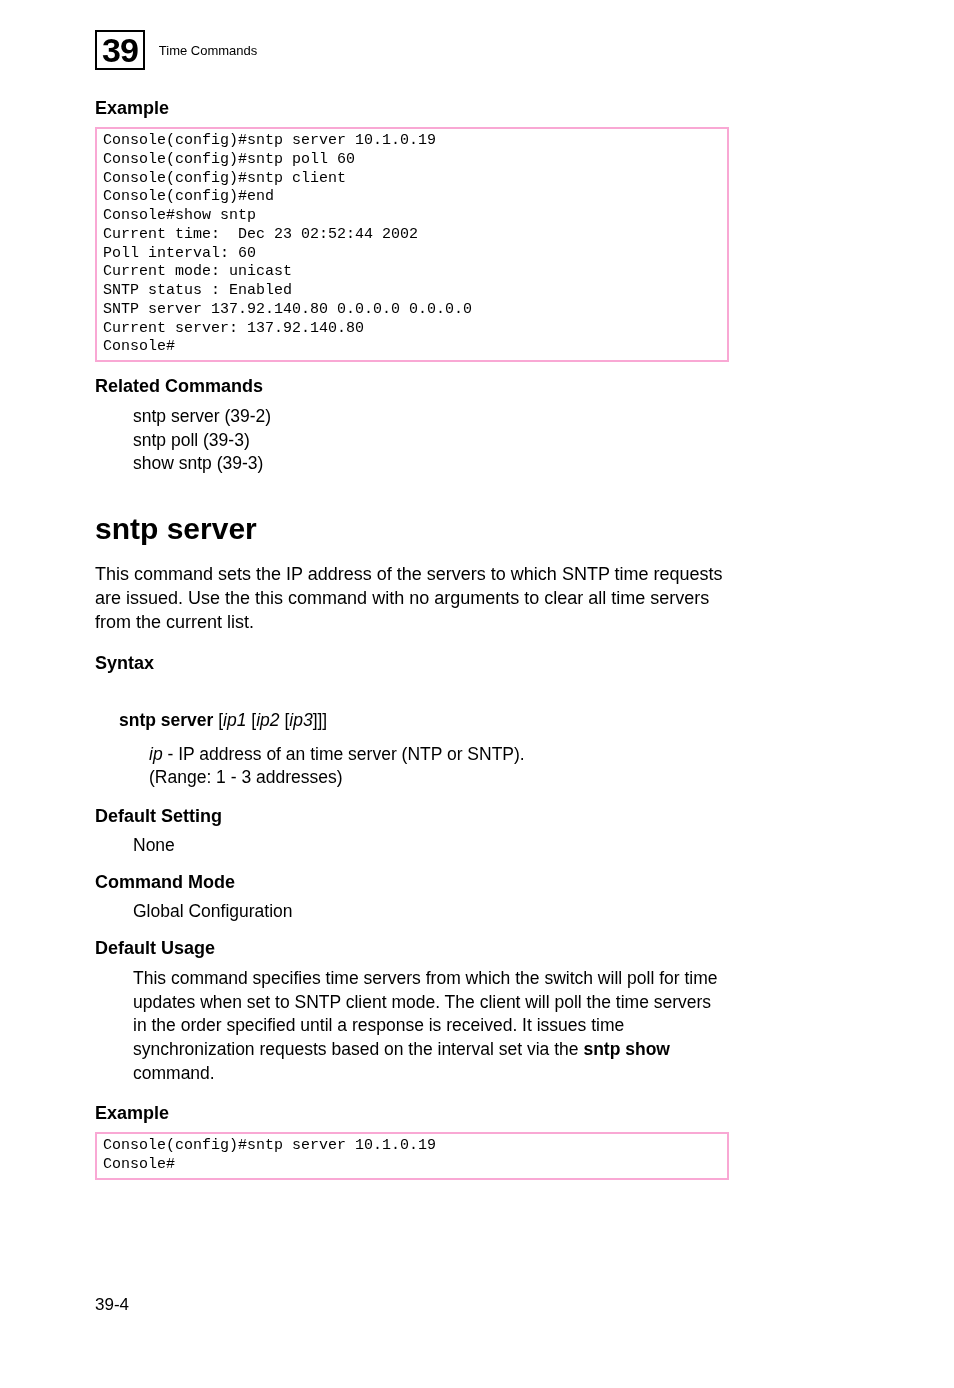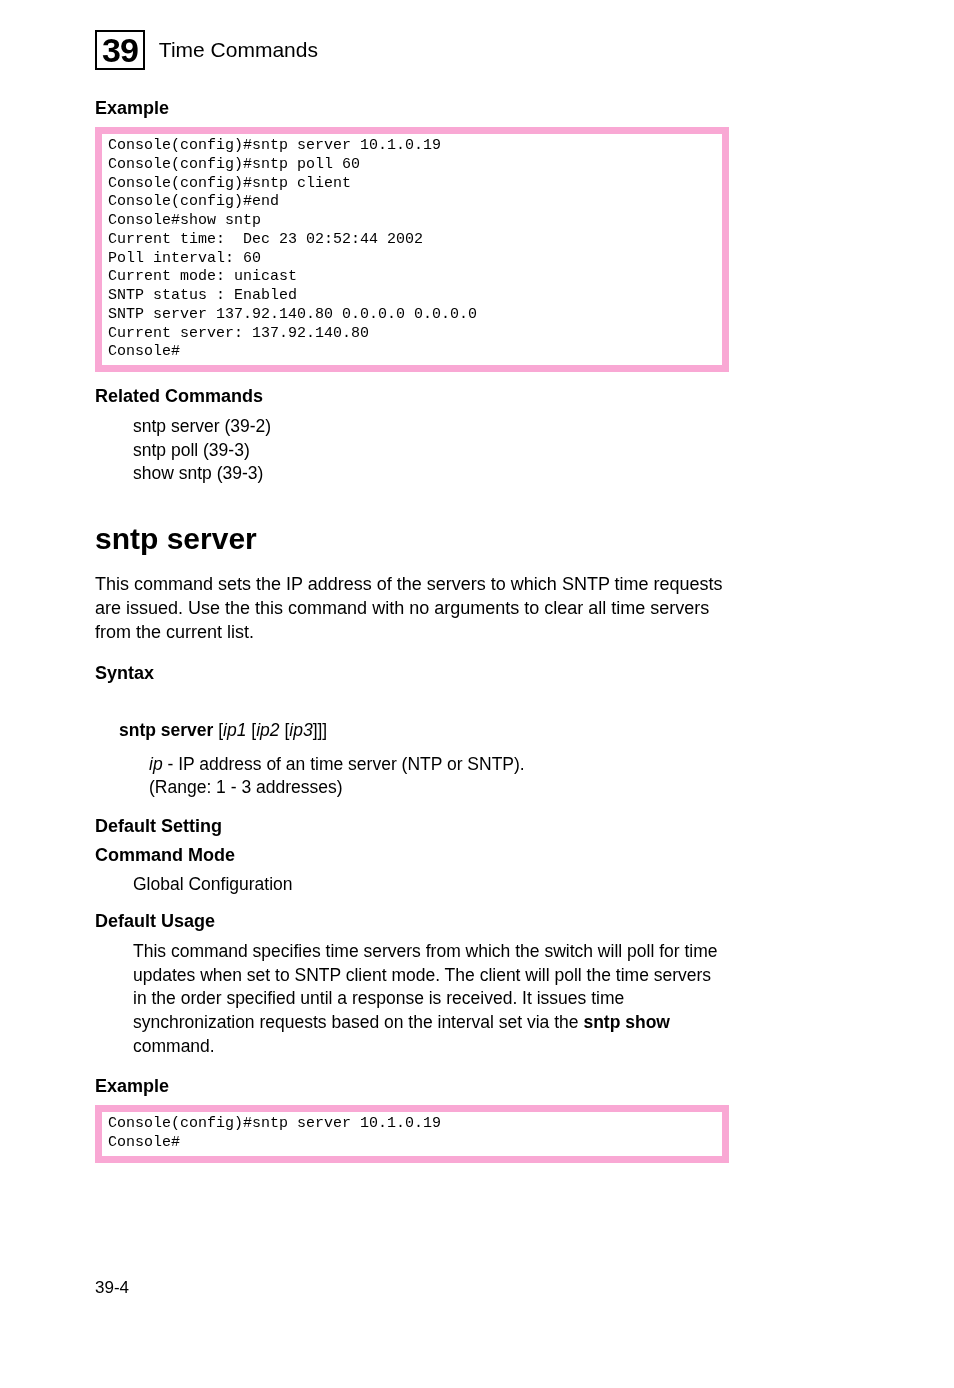--- a/index.html
+++ b/index.html
@@ -23,30 +23,30 @@
   .chapter-badge {
     border: 2px solid #000;
     padding: 1px 5px 1px 5px;
     font-weight: 900;
     font-size: 34px;
     line-height: 1;
     margin-right: 14px;
     letter-spacing: -1px;
   }
   .chapter-title {
-    font-size: 21px;
+    font-size: 13px;
   }
   .sec-heading {
     font-weight: bold;
     font-size: 18px;
     margin-top: 4px;
     margin-bottom: 8px;
   }
   .code-block {
-    border: 7px solid #f9a8d4;
+    border: 2px solid #f9a8d4;
     font-family: "Courier New", Courier, monospace;
     font-size: 15px;
     padding: 3px 6px;
     white-space: pre;
     line-height: 1.25;
     margin-bottom: 14px;
   }
   .related-list {
     margin-left: 38px;
     font-size: 17.5px;
@@ -135,20 +135,21 @@
   <div class="syntax-line">
     <span class="bold">sntp server</span><span> [</span><span class="ital">ip1</span><span> [</span><span class="ital">ip2</span><span> [</span><span class="ital">ip3</span><span>]]]</span>
   </div>
 
   <div class="syntax-sub">
     <span class="ital">ip</span><span> - IP address of an time server (NTP or SNTP).</span><br>
     <span>(Range: 1 - 3 addresses)</span>
   </div>
 
   <div class="sec-heading">Default Setting</div>
+  <div class="indent-text">None</div>
 
   <div class="sec-heading">Command Mode</div>
   <div class="indent-text">Global Configuration</div>
 
   <div class="sec-heading">Default Usage</div>
   <div class="usage-text">
     <span>This command specifies time servers from which the switch will poll for time updates when set to SNTP client mode. The client will poll the time servers in the order specified until a response is received. It issues time synchronization requests based on the interval set via the </span><span class="bold">sntp show</span><span> command.</span>
   </div>
 
   <div class="sec-heading">Example</div>

